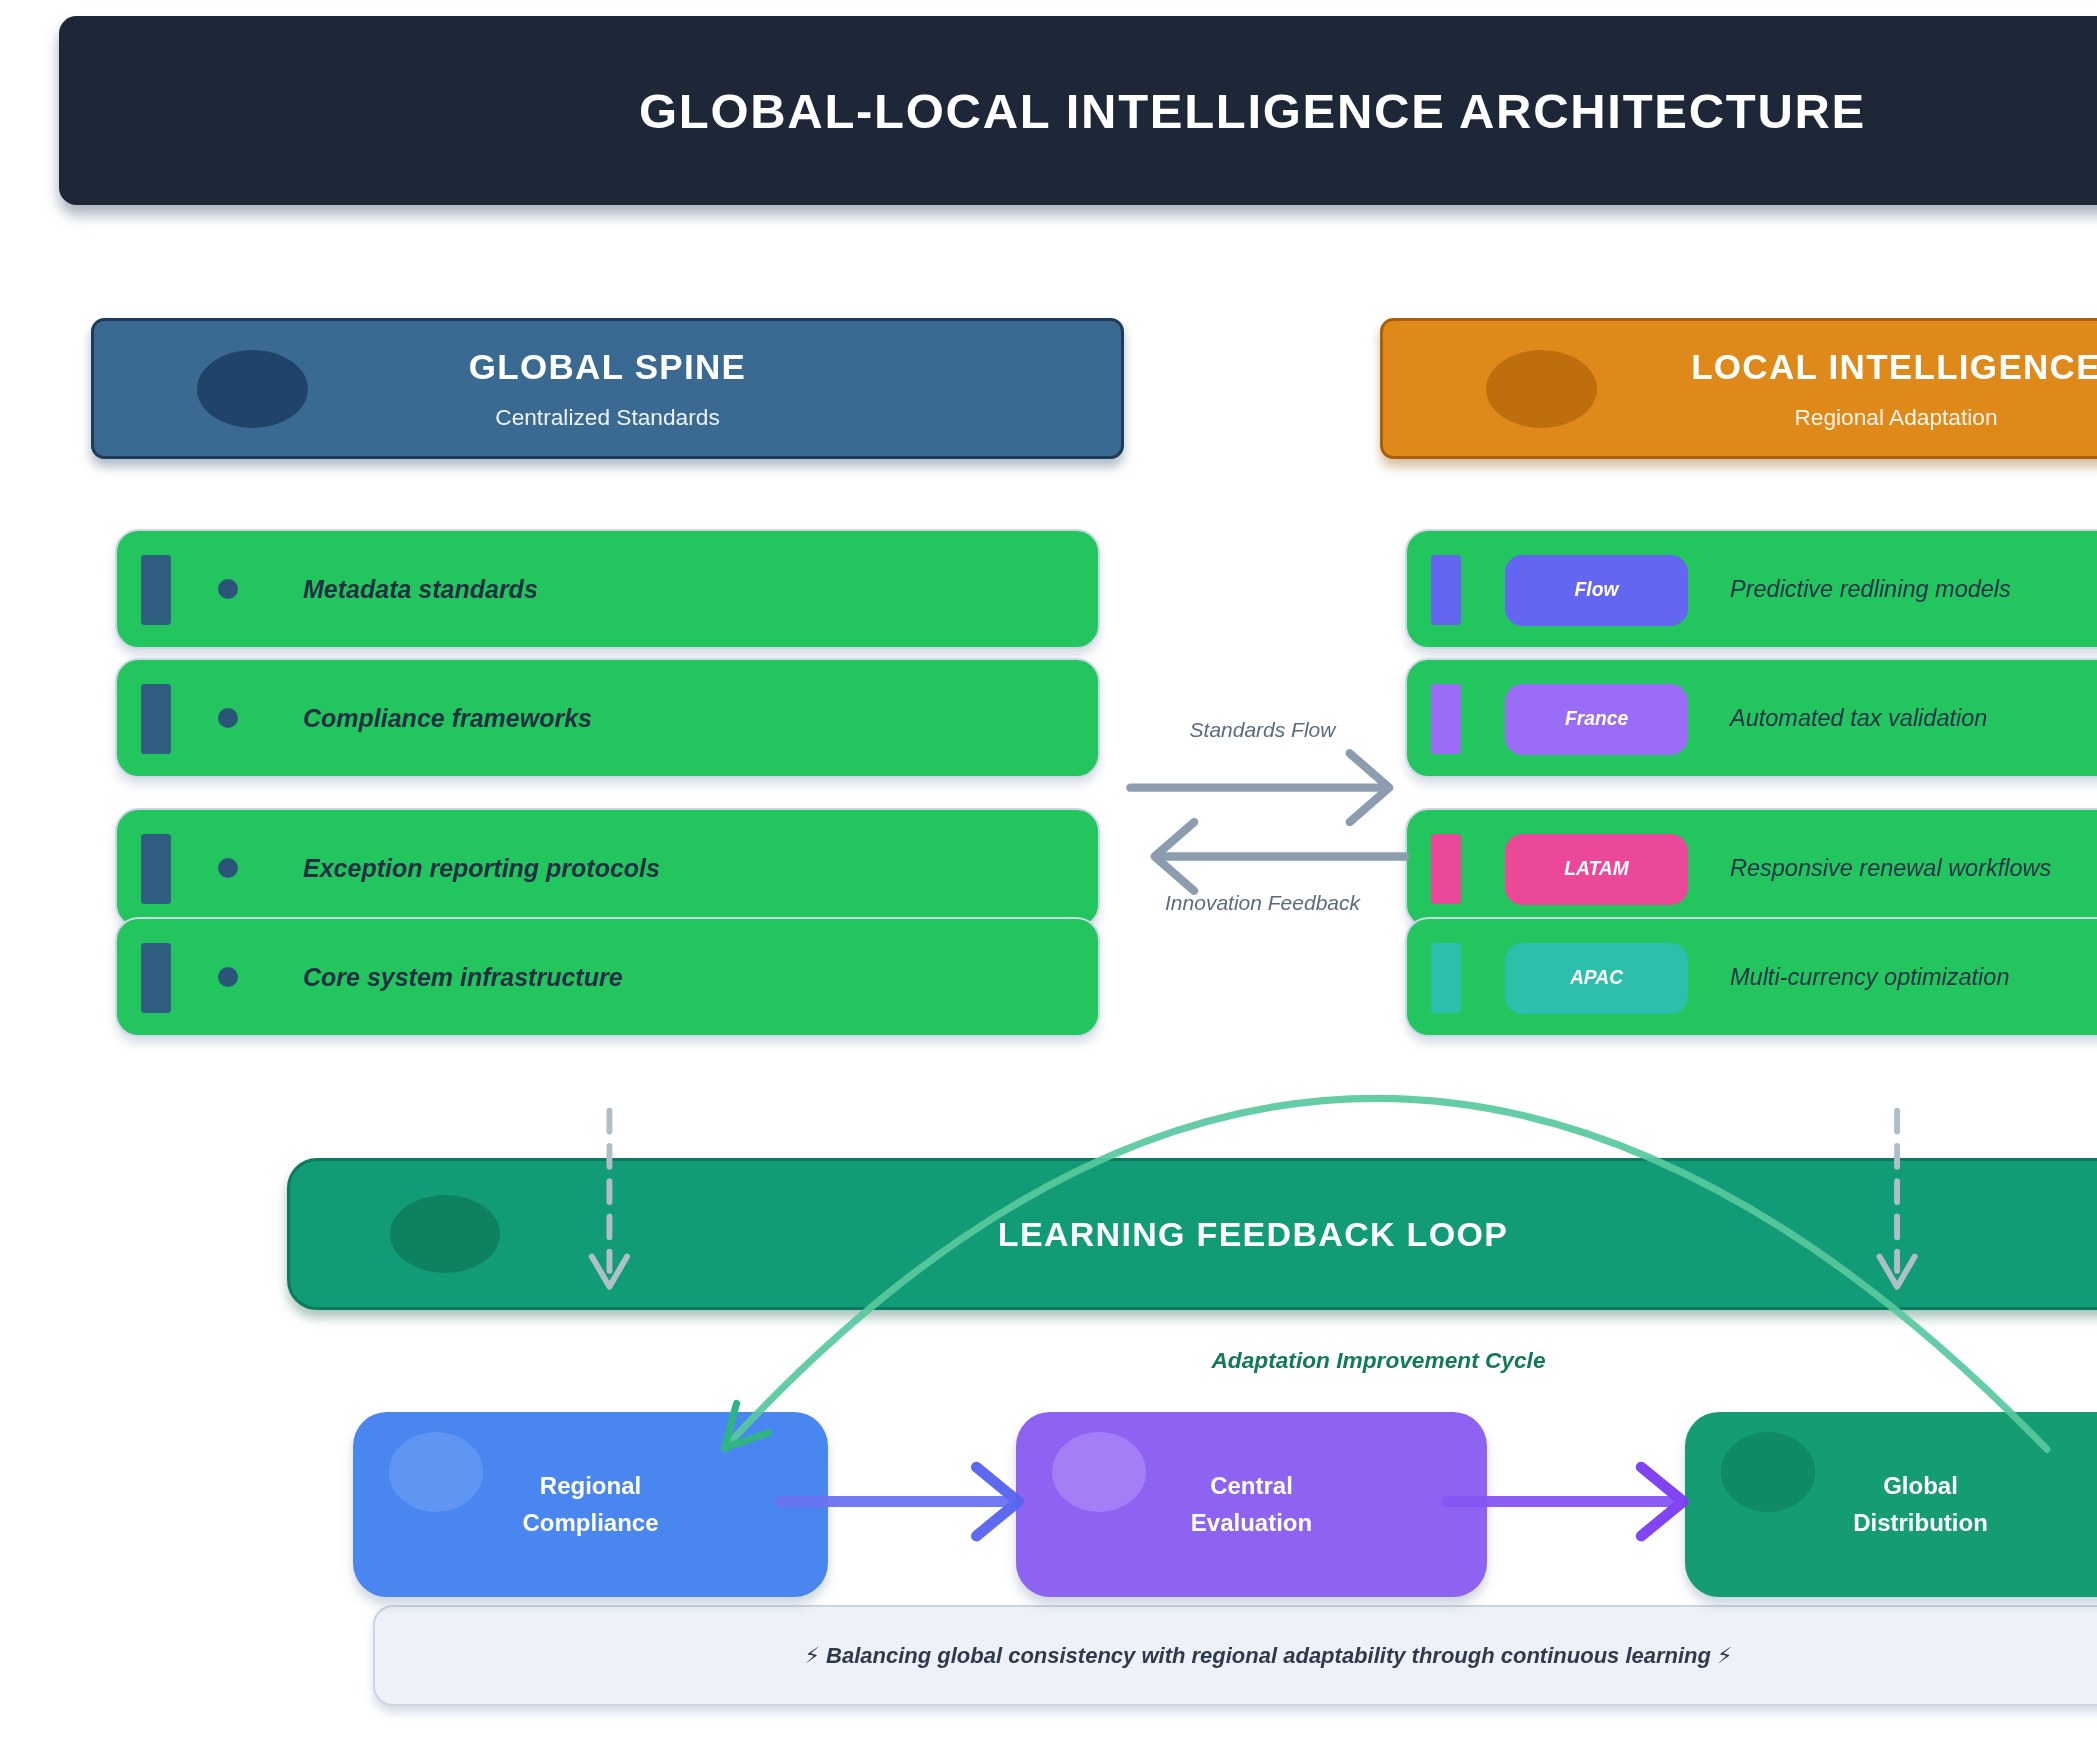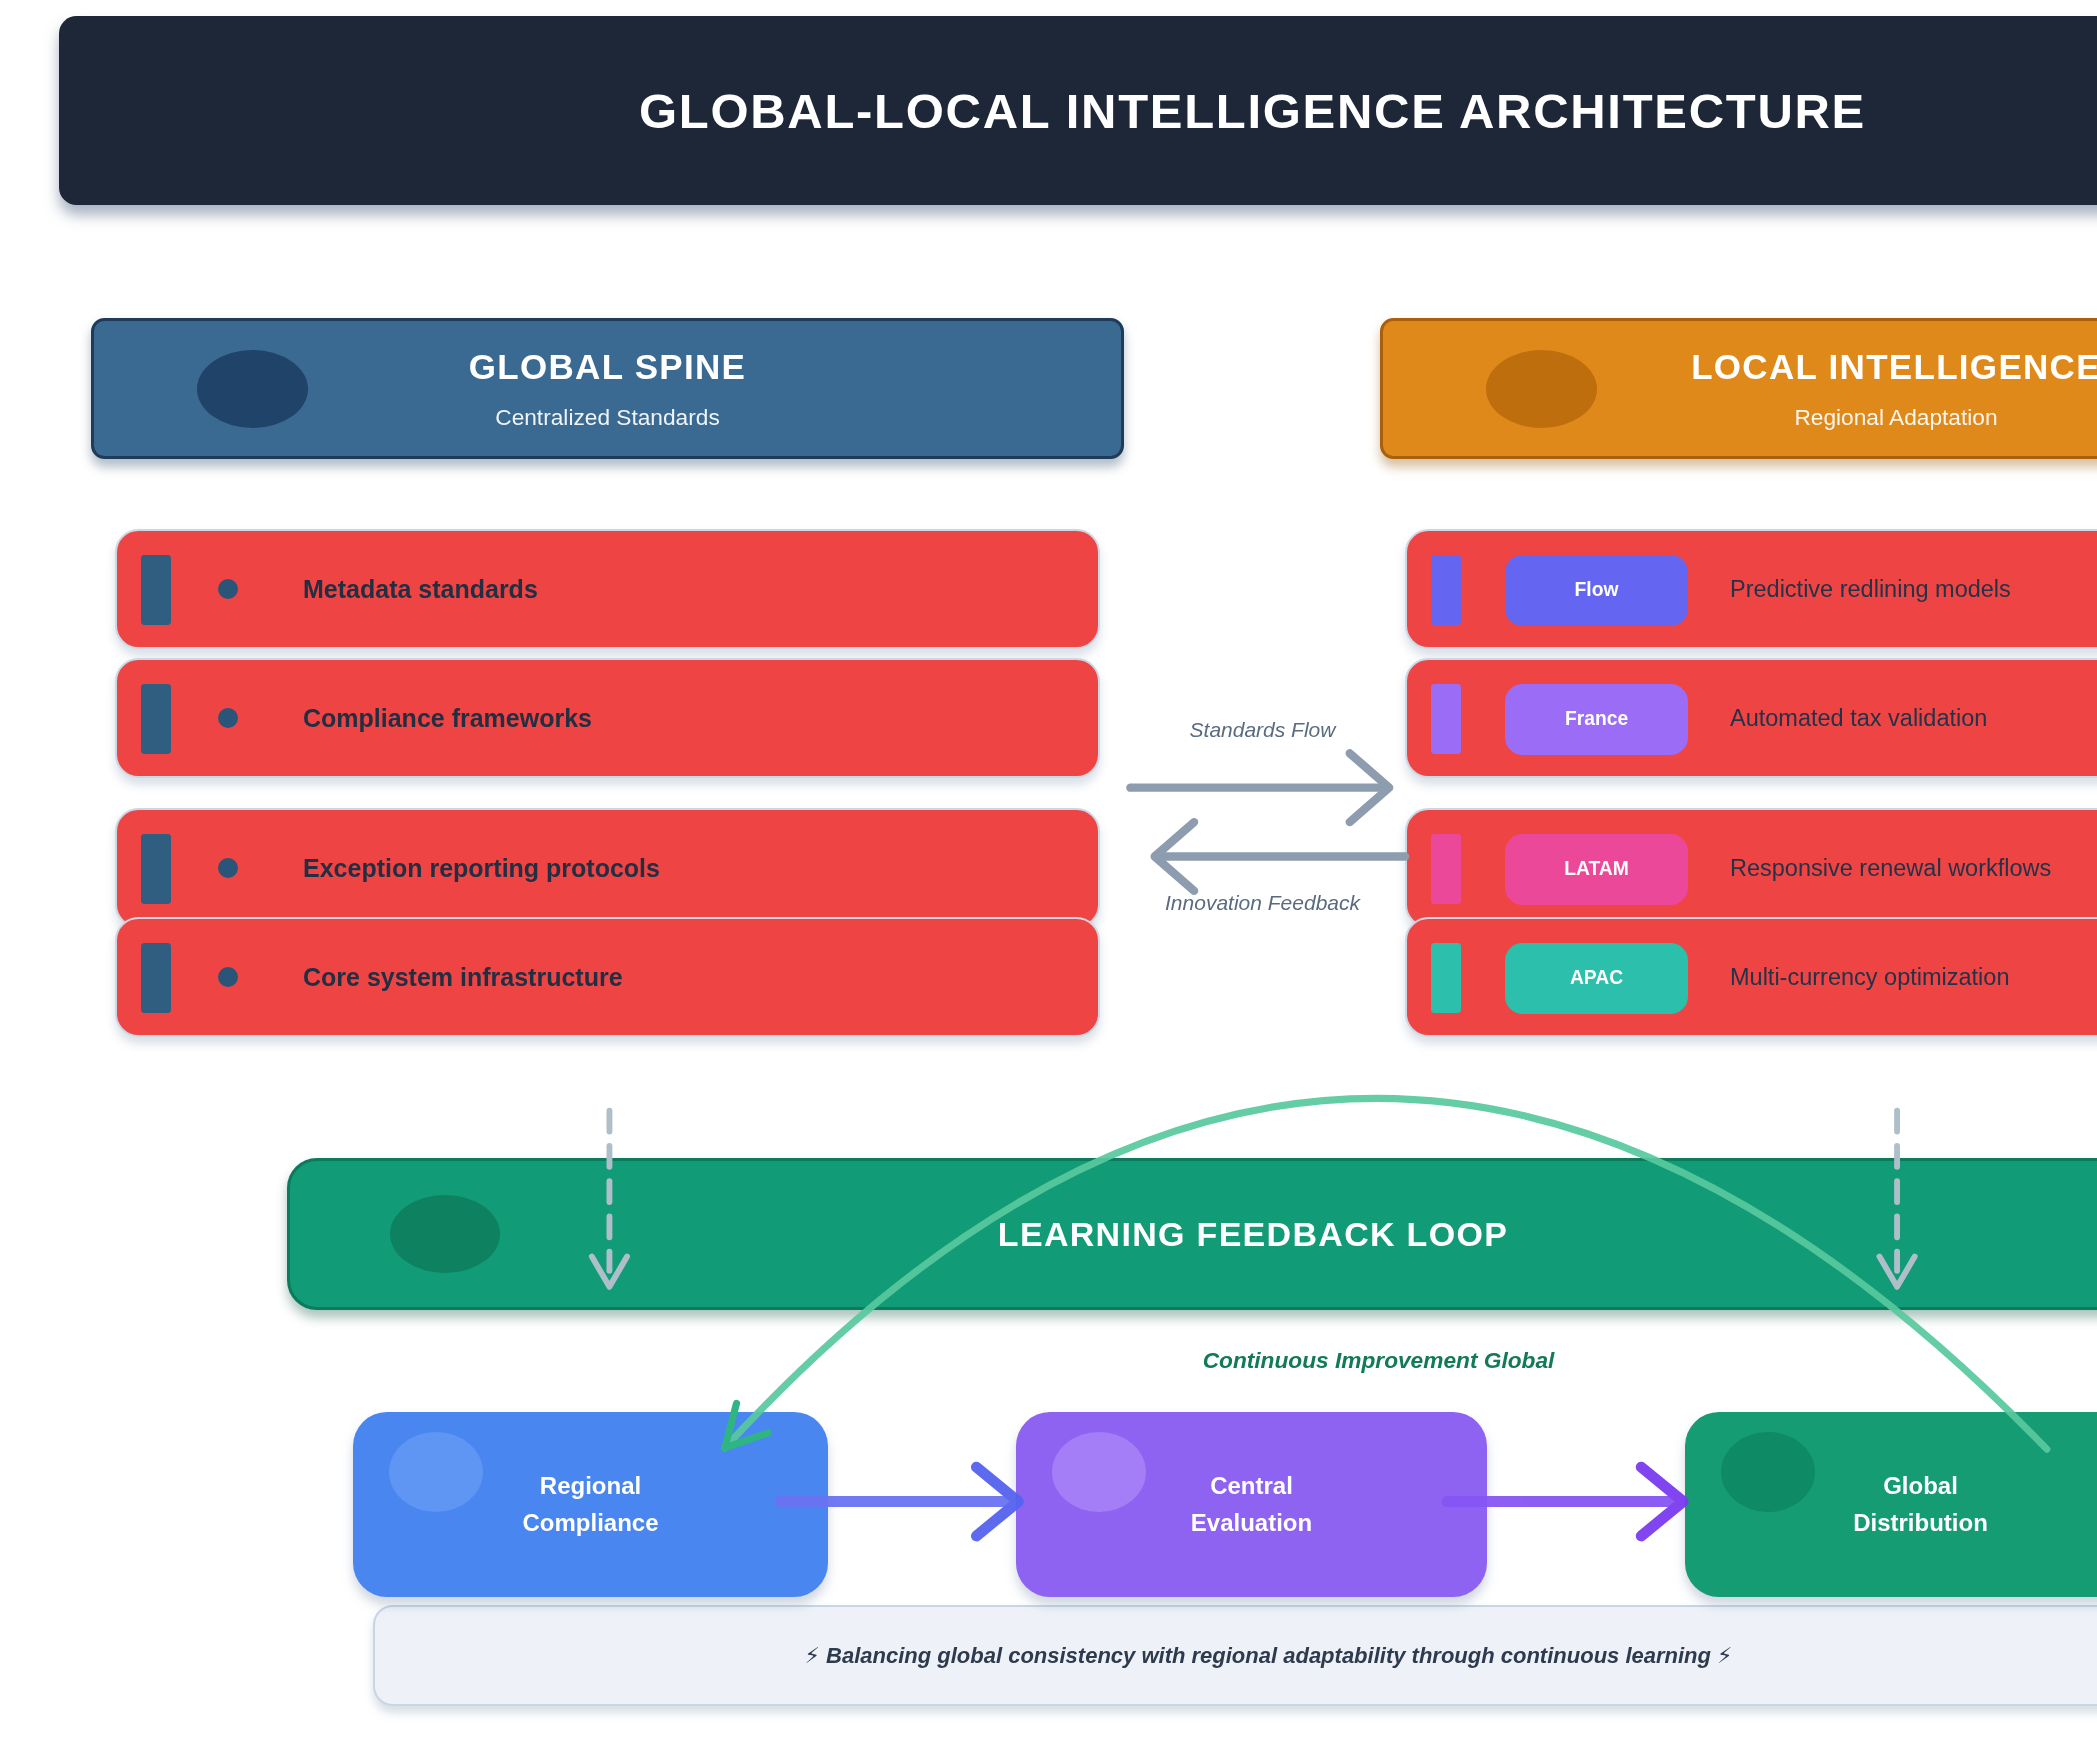--- a/index.html
+++ b/index.html
@@ -21,22 +21,22 @@
     box-shadow:0 7.6px 11px rgba(60,90,120,.40);}
   .hdr-local{left:1380px;width:1032px;background:#e0891b;border:3.4px solid #a95f0b;
     box-shadow:0 7.6px 11px rgba(150,95,20,.40);}
   .hdr .oval{position:absolute;left:103px;top:calc(50% - 39px);width:111px;height:78px;border-radius:50%;}
   .hdr-spine .oval{background:#1f4369;}
   .hdr-local .oval{background:#bf6e0e;}
   .hdr-title{color:#ffffff;font-size:35px;font-weight:bold;letter-spacing:1.3px;line-height:1;}
   .hdr-sub{color:rgba(255,255,255,.92);font-size:22.7px;line-height:1;}
 
   
-  .card{position:absolute;height:120px;background:#ef4444;border:2.1px solid #ccd7e4;border-radius:23.5px;
-    box-shadow:0 6.7px 10px rgba(140,160,185,.32);}
+  .card{position:absolute;height:120px;background:#22c55e;border:2.1px solid #ccd7e4;border-radius:23.5px;
+    box-shadow:0 6.7px 10px rgba(140,160,185,.32);font-style:italic;}
   .card.l{left:115px;width:985px;}
   .card.r{left:1405px;width:982px;}
   .row0{top:529px;} .row1{top:658px;} .row2{top:808px;} .row3{top:917px;}
   .card .bar{position:absolute;left:24px;top:23.5px;width:30px;height:70px;border-radius:3.4px;}
   .spine-bar{background:#2f5e80;}
   .card .bullet{position:absolute;left:101px;top:calc(50% - 10px);width:20px;height:20px;border-radius:50%;background:#2a5578;}
   .card .l-label{position:absolute;left:186px;top:0;height:100%;display:flex;align-items:center;
     font-size:25px;font-weight:bold;color:#222f42;}
   .card .badge{position:absolute;left:98px;top:23.5px;width:183px;height:71px;border-radius:17.6px;
     display:flex;align-items:center;justify-content:center;color:#ffffff;font-size:19.3px;font-weight:bold;}
@@ -151,21 +151,21 @@
   </div>
 
   <div class="flow-label" id="standards-label">Standards Flow</div>
   <div class="flow-label" id="feedback-label">Innovation Feedback</div>
 
   <div class="banner">
     <span class="oval"></span>
     <div class="banner-title">LEARNING FEEDBACK LOOP</div>
   </div>
 
-  <div class="cycle-label">Continuous Improvement Global</div>
+  <div class="cycle-label">Adaptation Improvement Cycle</div>
 
   <div class="stage stage-1">
     <span class="oval"></span>
     <div class="line">Regional</div>
     <div class="line">Compliance</div>
   </div>
   <div class="stage stage-2">
     <span class="oval"></span>
     <div class="line">Central</div>
     <div class="line">Evaluation</div>

